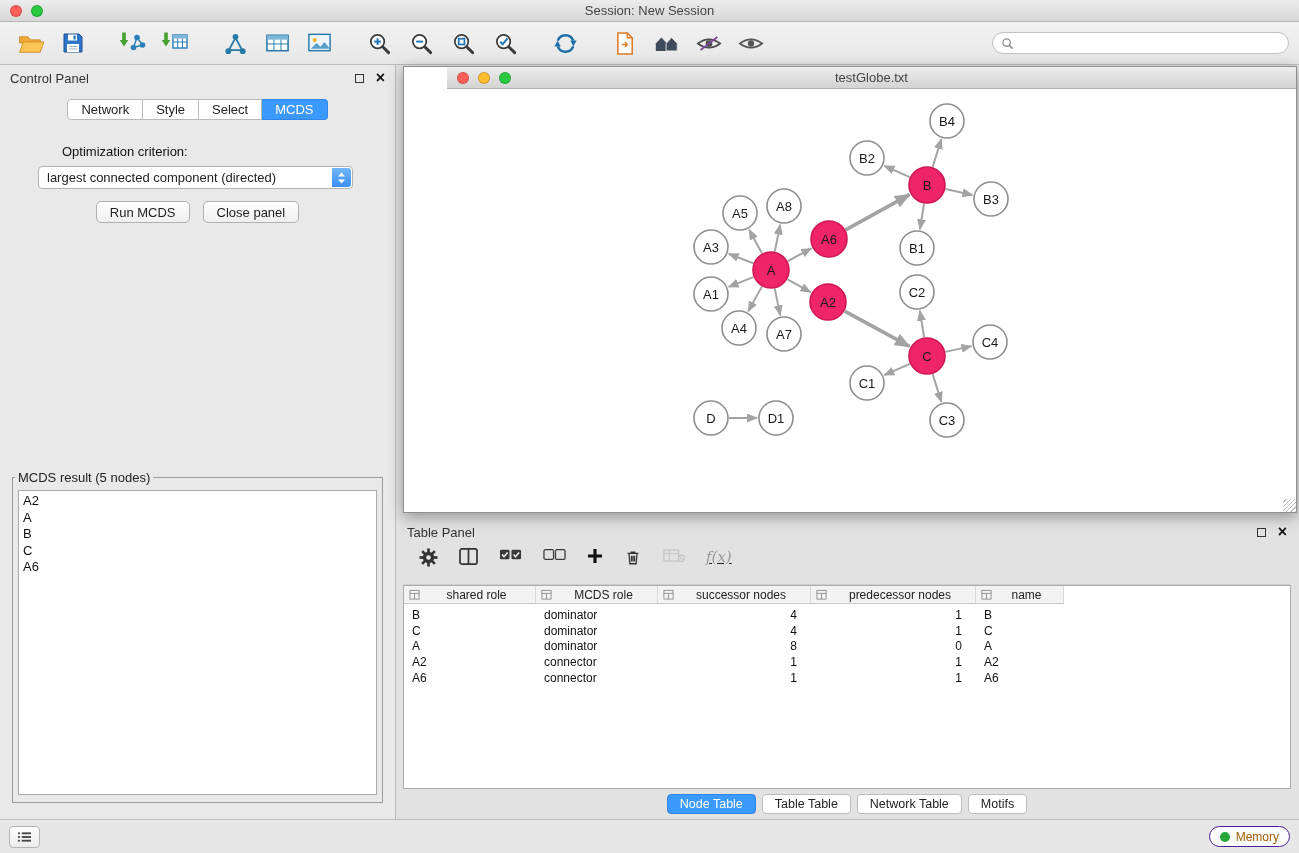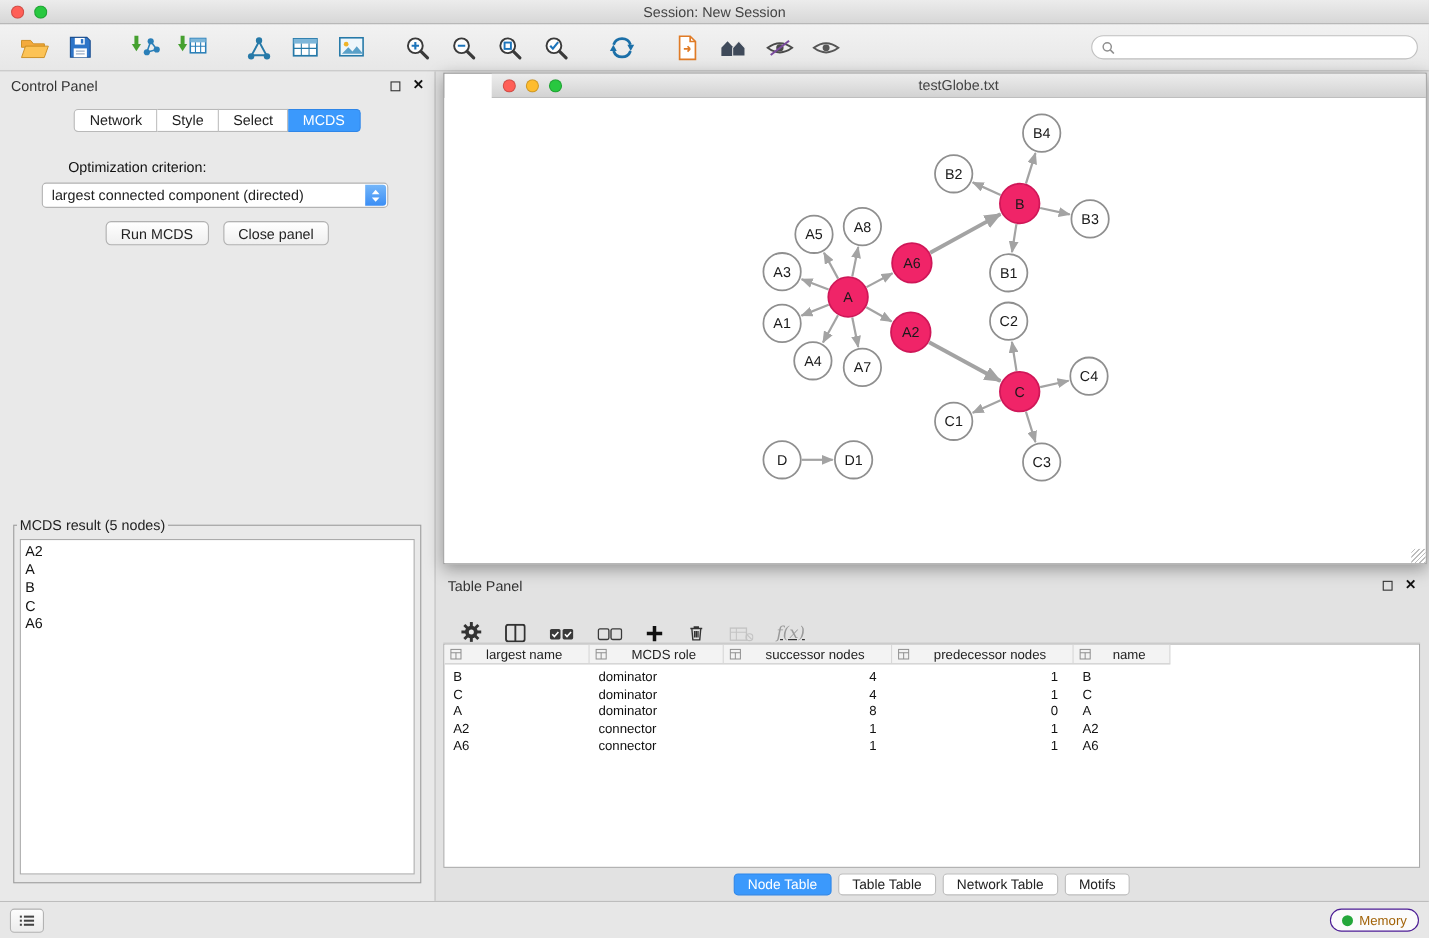--- a/index.html
+++ b/index.html
@@ -52,21 +52,21 @@
   
   .right-area{flex:1;display:flex;flex-direction:column;min-width:0;background:#e2e2e2;}
   .net-window{margin:1px 2px 0 7px;height:447px;background:#fff;border:1px solid #8f8f8f;box-shadow:0 4px 14px rgba(0,0,0,.35);display:flex;flex-direction:column;position:relative;}
   .net-titlebar{flex:0 0 22px;background:linear-gradient(#ededed,#d3d3d3);border-bottom:1px solid #b0b0b0;position:relative;display:flex;align-items:center;margin-left:43px;}
   .net-canvas{flex:1;position:relative;background:#fff;overflow:hidden;}
   .net-canvas svg{display:block;width:100%;height:100%;}
   .resize-corner{position:absolute;right:0;bottom:0;width:13px;height:13px;background:repeating-linear-gradient(135deg,transparent 0 2px,#bdbdbd 2px 3px);}
 
   
   .table-panel{flex:1;padding:6px 8px 0 7px;display:flex;flex-direction:column;min-height:0;}
-  .table-toolbar{height:37px;display:flex;align-items:flex-end;gap:21px;padding-left:16px;border-bottom:1px solid #cfcfcf;margin-top:3px;text-decoration:underline;}
+  .table-toolbar{height:37px;display:flex;align-items:flex-start;gap:21px;padding-left:16px;border-bottom:1px solid #cfcfcf;margin-top:3px;text-decoration:underline;}
   .tt-icon{display:flex;align-items:center;justify-content:center;cursor:default;}
   .fx-label{font-family:"DejaVu Serif",serif;font-style:italic;font-size:15px;color:#9a9a9a;}
   .table-box{flex:1;background:#fff;border:1px solid #ababab;overflow:hidden;margin-top:0;min-height:0;}
   .table-header-row{display:grid;grid-template-columns:132px 122px 153px 165px 88px;width:660px;background:#f3f3f3;border-bottom:1px solid #c9c9c9;height:18px;}
   .th{display:flex;align-items:center;gap:3px;padding:0 5px;border-right:1px solid #d8d8d8;font-size:12px;color:#222;}
   .th span{flex:1;text-align:center;white-space:nowrap;}
   .table-body{padding-top:3px;}
   .tr{display:grid;grid-template-columns:132px 122px 153px 165px 88px;height:15.7px;align-items:center;font-size:12px;color:#111;}
   .td{padding:0 8px;white-space:nowrap;}
   .td.num{text-align:right;padding-right:14px;}
@@ -479,21 +479,21 @@
         </div>
 
         <div class="table-box">
           <div class="table-header-row">
               <div class="th">
                 <svg width="11" height="11" viewBox="0 0 12 12">
                   <rect x="1" y="1.5" width="10" height="9.5" fill="none" stroke="#8f8f8f"></rect>
                   <line x1="1" y1="4.8" x2="11" y2="4.8" stroke="#8f8f8f"></line>
                   <line x1="6" y1="4.8" x2="6" y2="11" stroke="#8f8f8f"></line>
                 </svg>
-                <span>largest name</span>
+                <span>shared role</span>
               </div>
               <div class="th">
                 <svg width="11" height="11" viewBox="0 0 12 12">
                   <rect x="1" y="1.5" width="10" height="9.5" fill="none" stroke="#8f8f8f"></rect>
                   <line x1="1" y1="4.8" x2="11" y2="4.8" stroke="#8f8f8f"></line>
                   <line x1="6" y1="4.8" x2="6" y2="11" stroke="#8f8f8f"></line>
                 </svg>
                 <span>MCDS role</span>
               </div>
               <div class="th">

